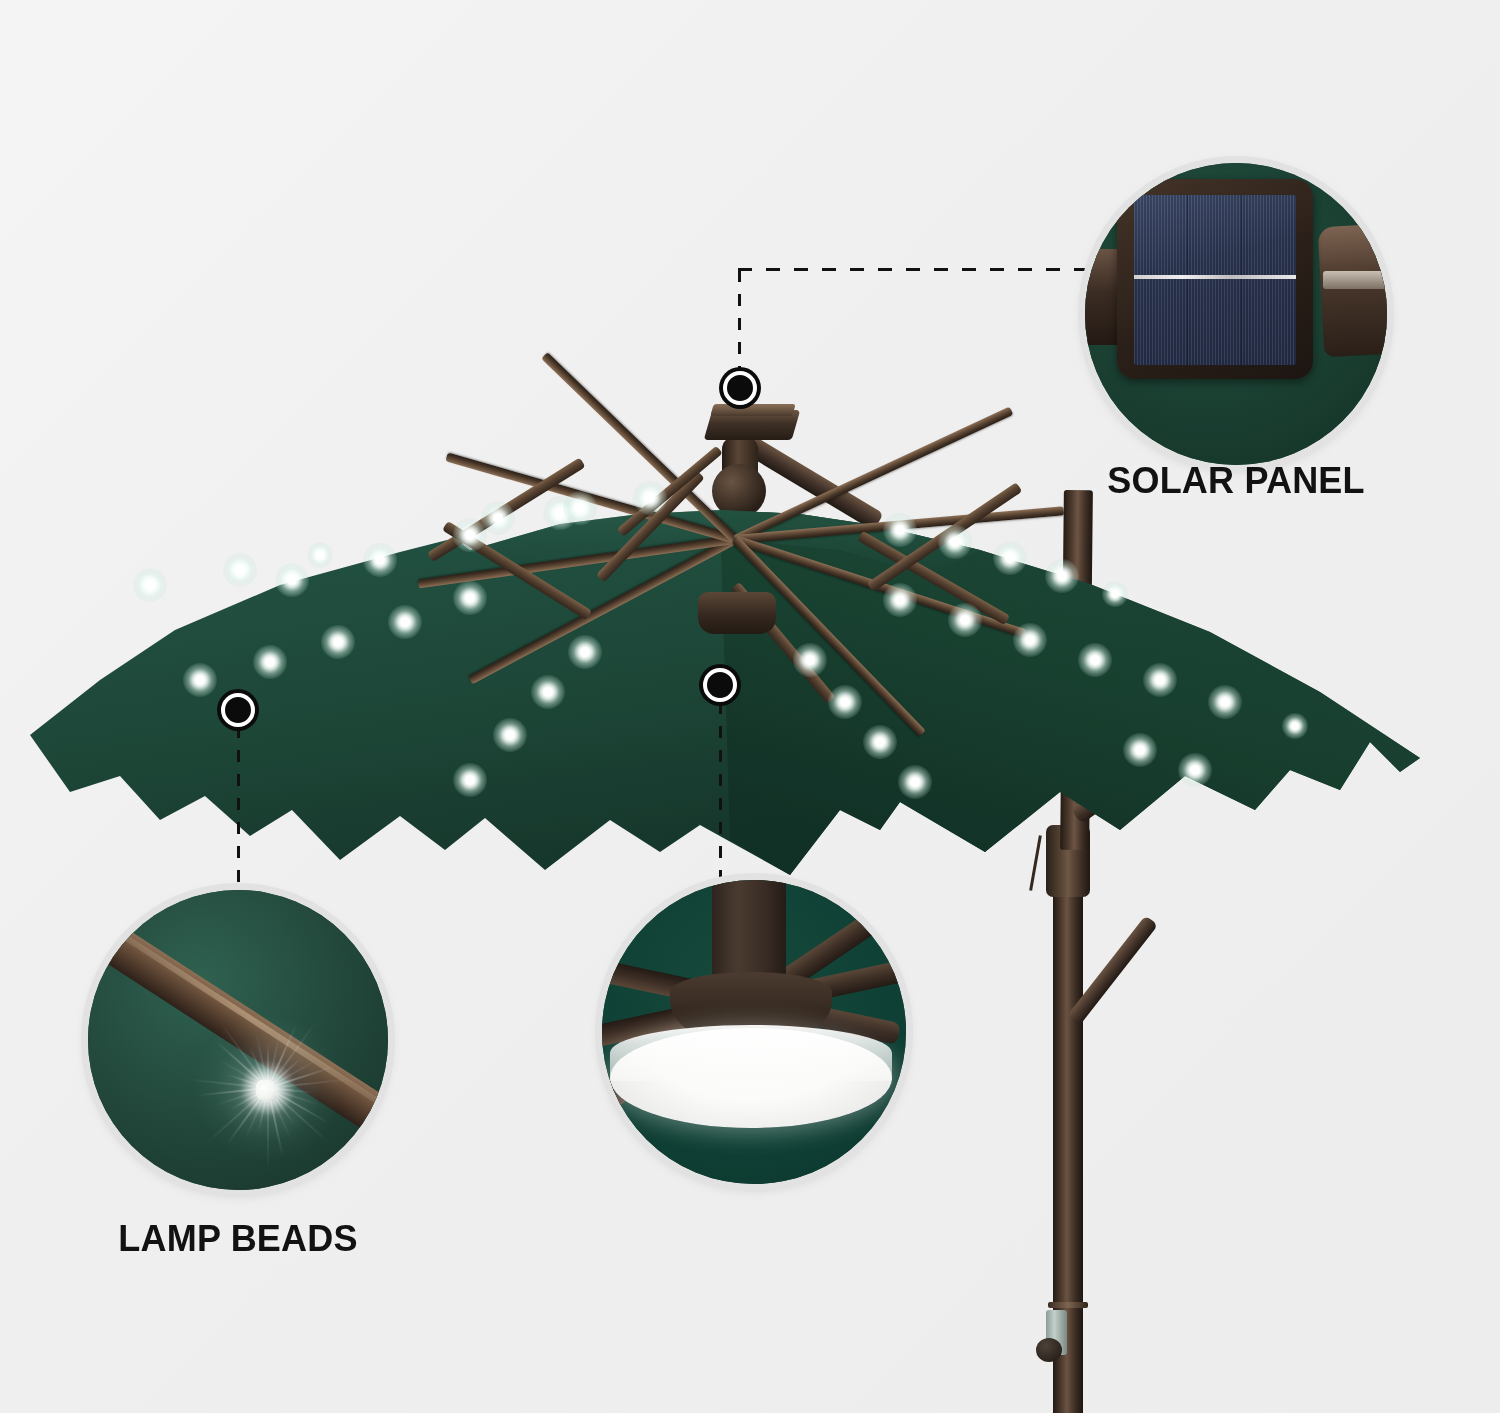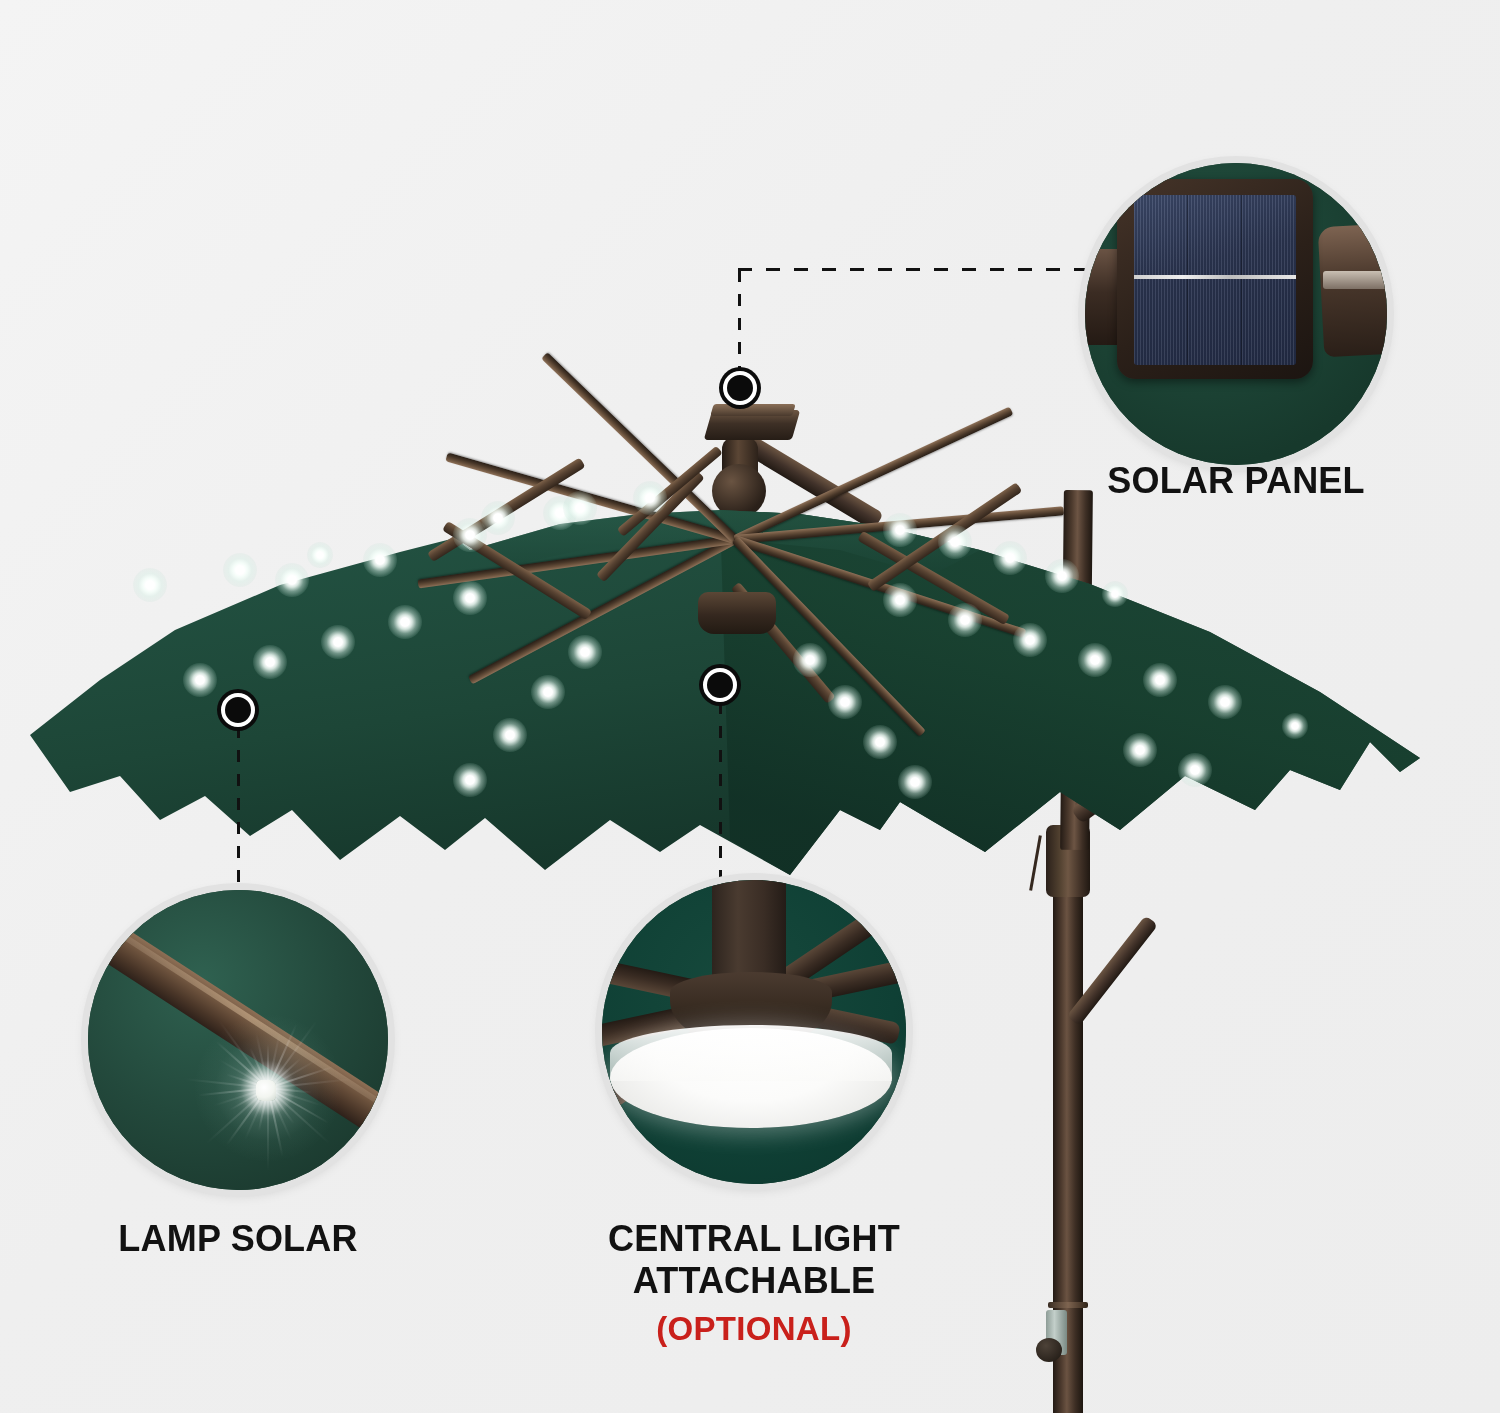--- a/index.html
+++ b/index.html
@@ -554,35 +554,31 @@
         <span style="height: 83px; top: -8px; transform-origin: 1px 83px; transform: rotate(276deg); opacity: 0.4;"></span>
         <span style="height: 44px; top: 31px; transform-origin: 1px 44px; transform: rotate(288deg); opacity: 0.75;"></span>
         <span style="height: 57px; top: 18px; transform-origin: 1px 57px; transform: rotate(300deg); opacity: 0.4;"></span>
         <span style="height: 70px; top: 5px; transform-origin: 1px 70px; transform: rotate(312deg); opacity: 0.75;"></span>
         <span style="height: 83px; top: -8px; transform-origin: 1px 83px; transform: rotate(324deg); opacity: 0.4;"></span>
         <span style="height: 44px; top: 31px; transform-origin: 1px 44px; transform: rotate(336deg); opacity: 0.75;"></span>
         <span style="height: 57px; top: 18px; transform-origin: 1px 57px; transform: rotate(348deg); opacity: 0.4;"></span>
       </div>
     <div class="bead-core"></div>
   </div>
-  <div class="label" id="label-beads">LAMP SOLAR</div>
+  <div class="label" id="label-beads">LAMP BEADS</div>
 
   <div class="callout" id="callout-central">
     <div class="central-bg"></div>
 
     <div class="hub-rib" style="left:150px; top:112px; width:150px; transform:rotate(-34deg);"></div>
     <div class="hub-rib" style="left:150px; top:112px; width:160px; transform:rotate(-12deg);"></div>
     <div class="hub-rib" style="left:150px; top:112px; width:150px; transform:rotate(12deg);"></div>
     <div class="hub-rib" style="left:150px; top:112px; width:175px; transform:rotate(180deg) rotate(-34deg);"></div>
     <div class="hub-rib" style="left:150px; top:112px; width:185px; transform:rotate(180deg) rotate(-12deg);"></div>
     <div class="hub-rib" style="left:150px; top:112px; width:170px; transform:rotate(180deg) rotate(12deg);"></div>
 
     <div class="hub-column"></div>
     <div class="hub-body"></div>
     <div class="central-lamp"></div>
     <div class="central-lamp-rim"></div>
   </div>
-  <div class="label" id="label-central">
-    <span>CENTRAL LIGHT ATTACHABLE</span>
-    <span class="optional">(OPTIONAL)</span>
-  </div>
 
 </div>
 
 </body></html>

